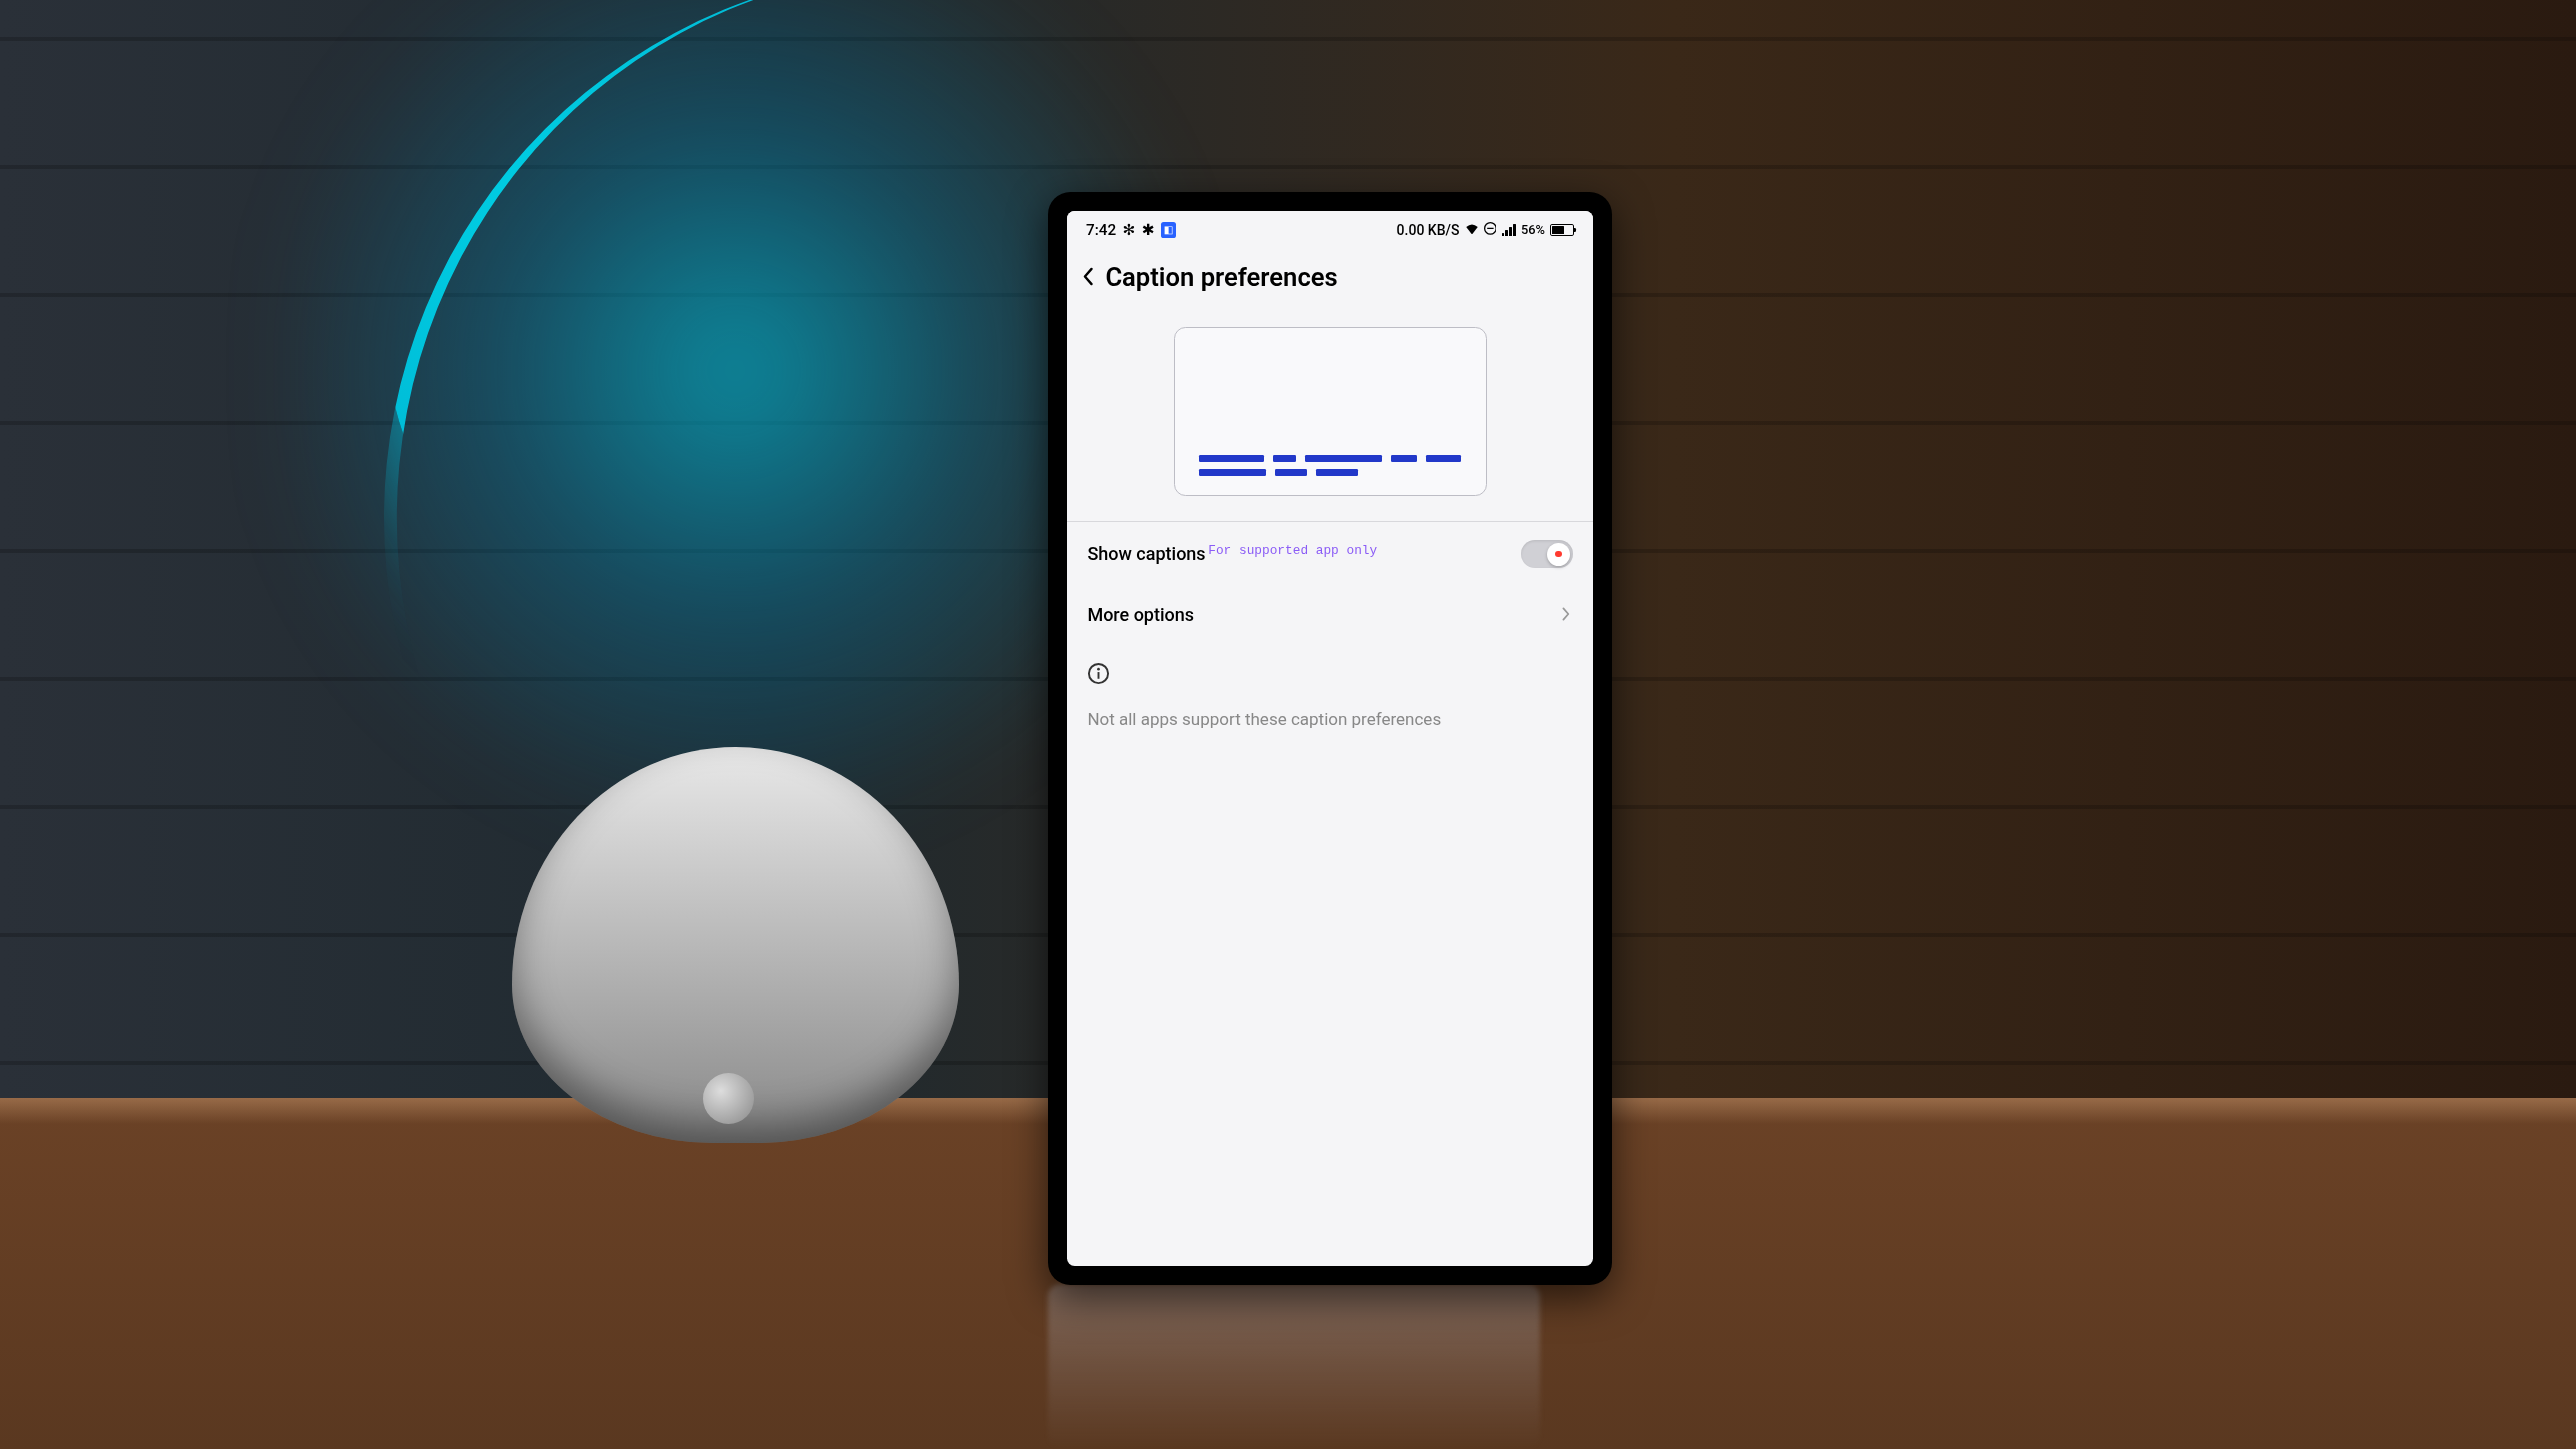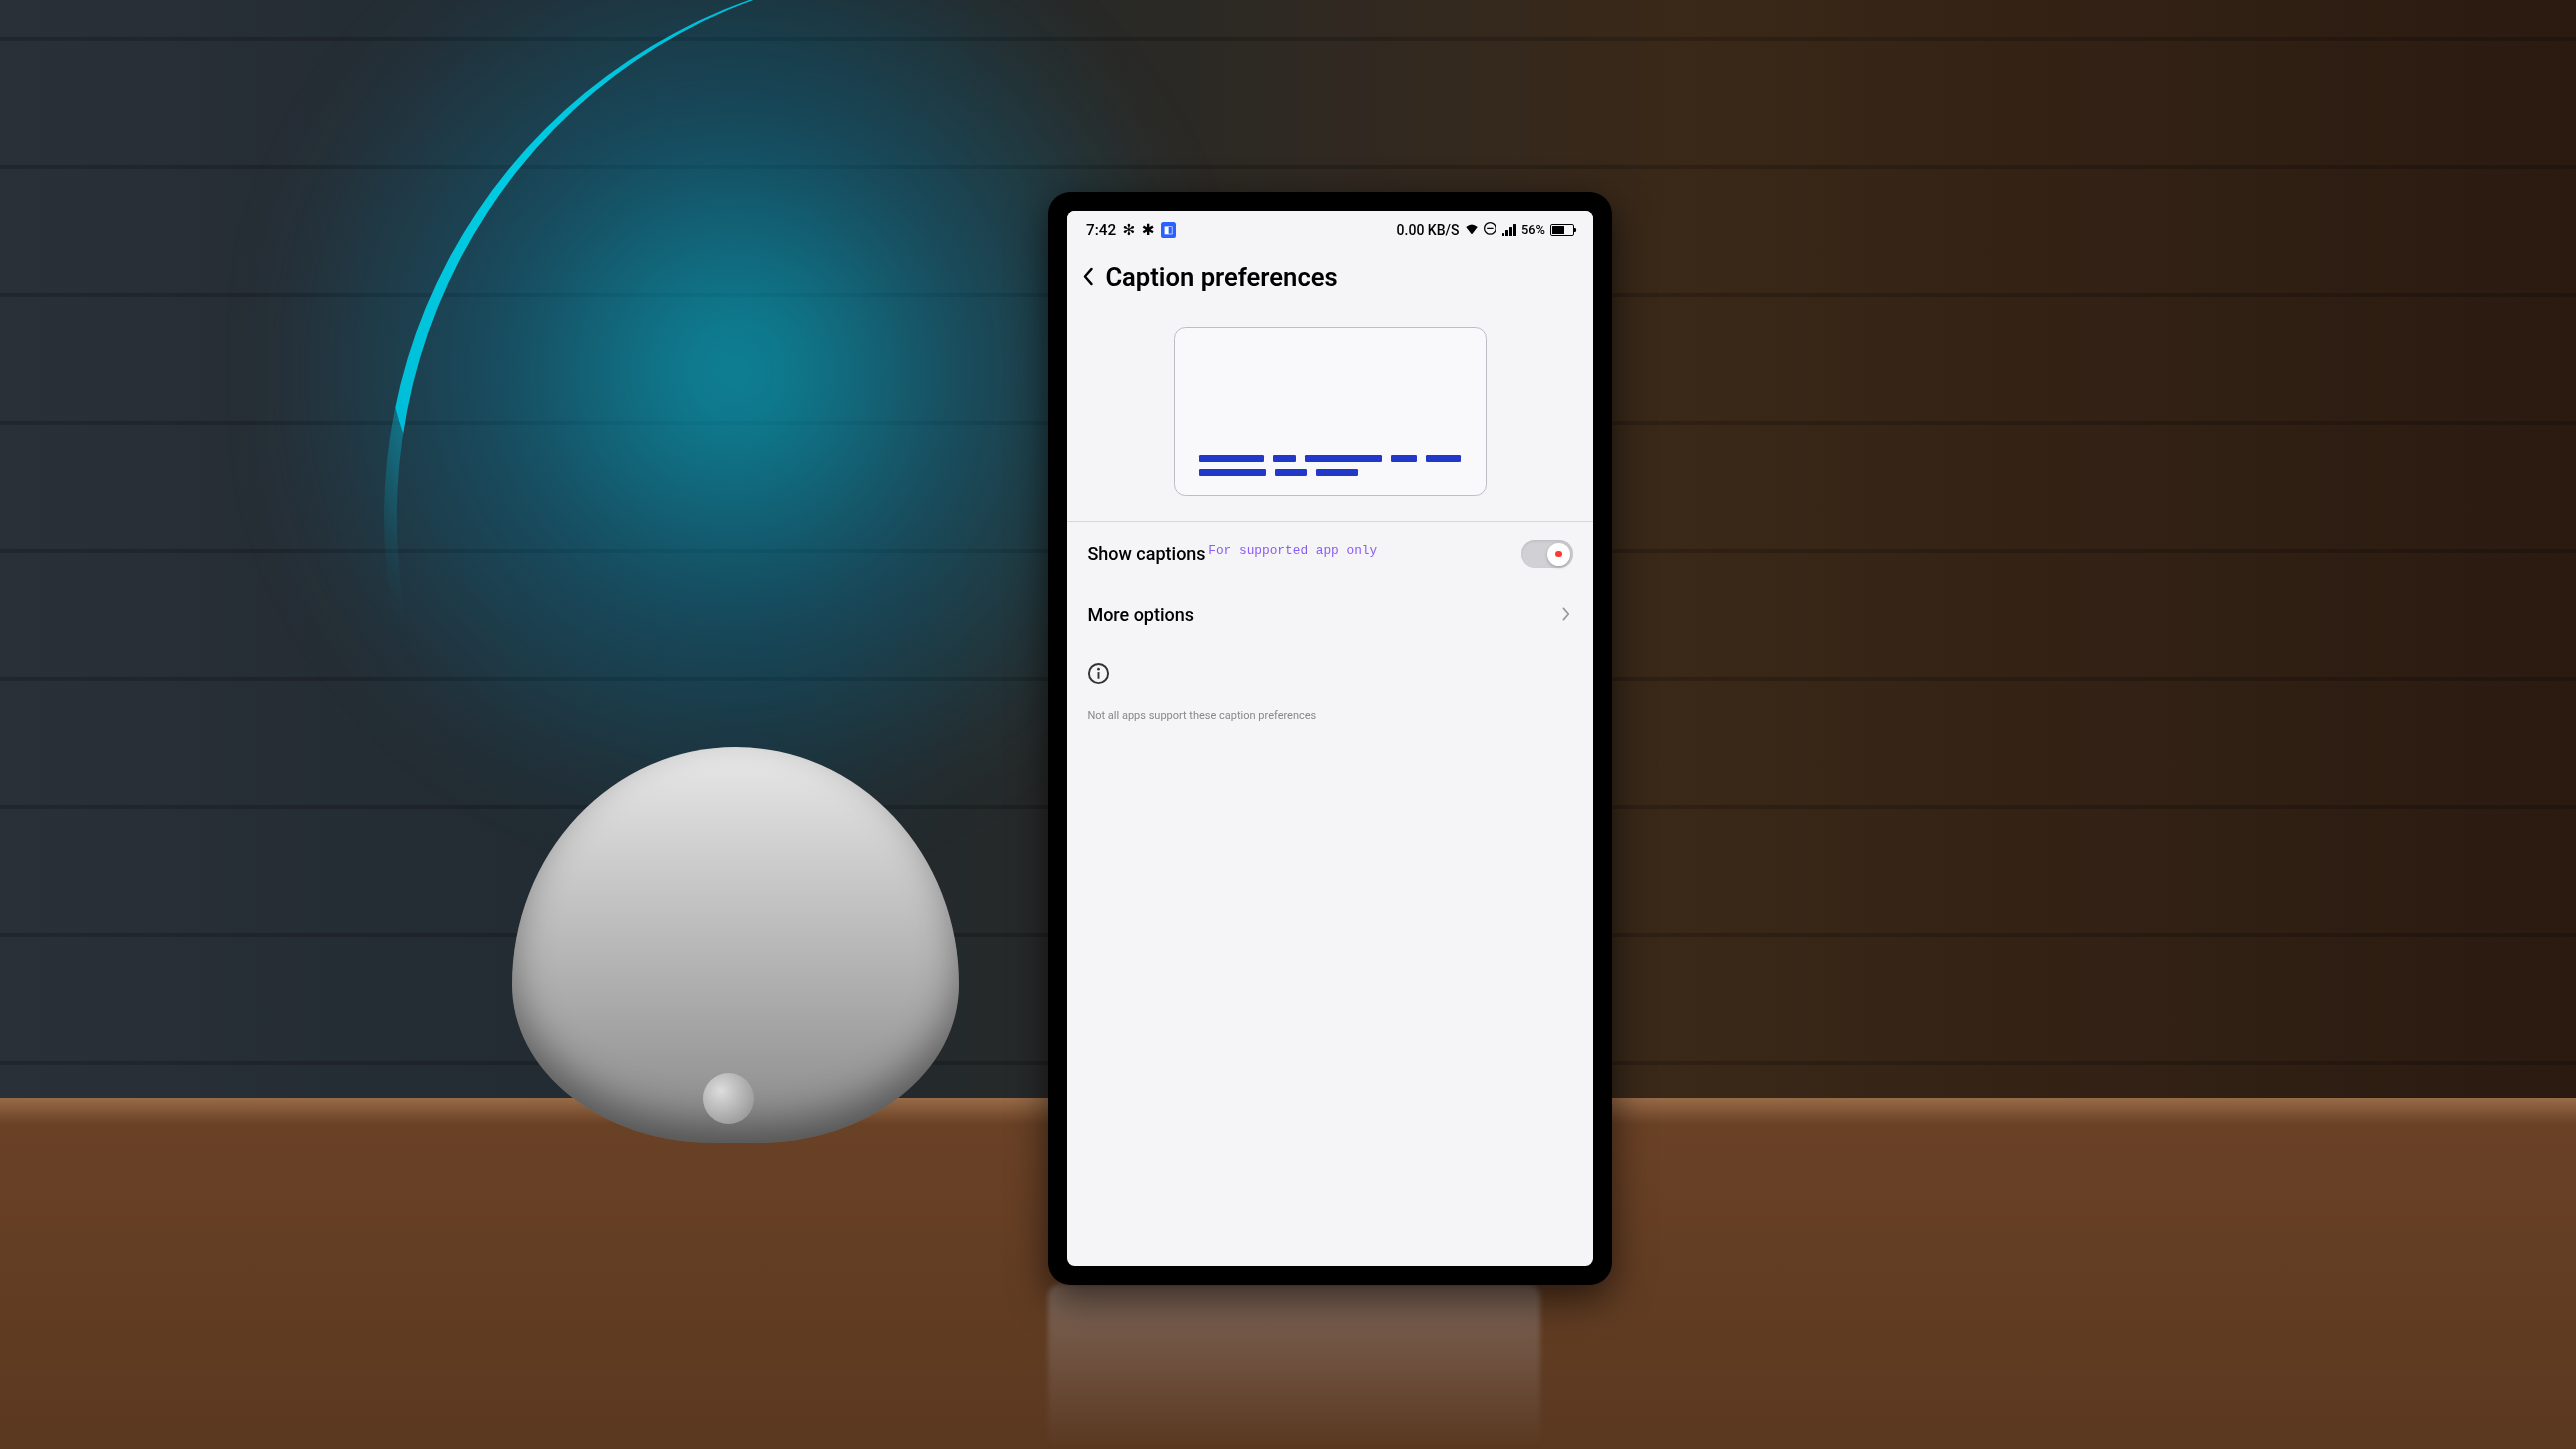--- a/index.html
+++ b/index.html
@@ -268,21 +268,21 @@
     
     .info-section {
       padding: 19px 20.4px;
     }
     .info-icon-wrap {
       width: 23px;
       height: 23px;
       margin-bottom: 24px;
     }
     .info-text {
-      font-size: 11px;
+      font-size: 17px;
       color: #888;
     }
     .signal-bars {
       display: inline-flex;
       align-items: flex-end;
       gap: 1.3px;
       height: 11.5px;
     }
     .signal-bars span {
       width: 2.6px;

